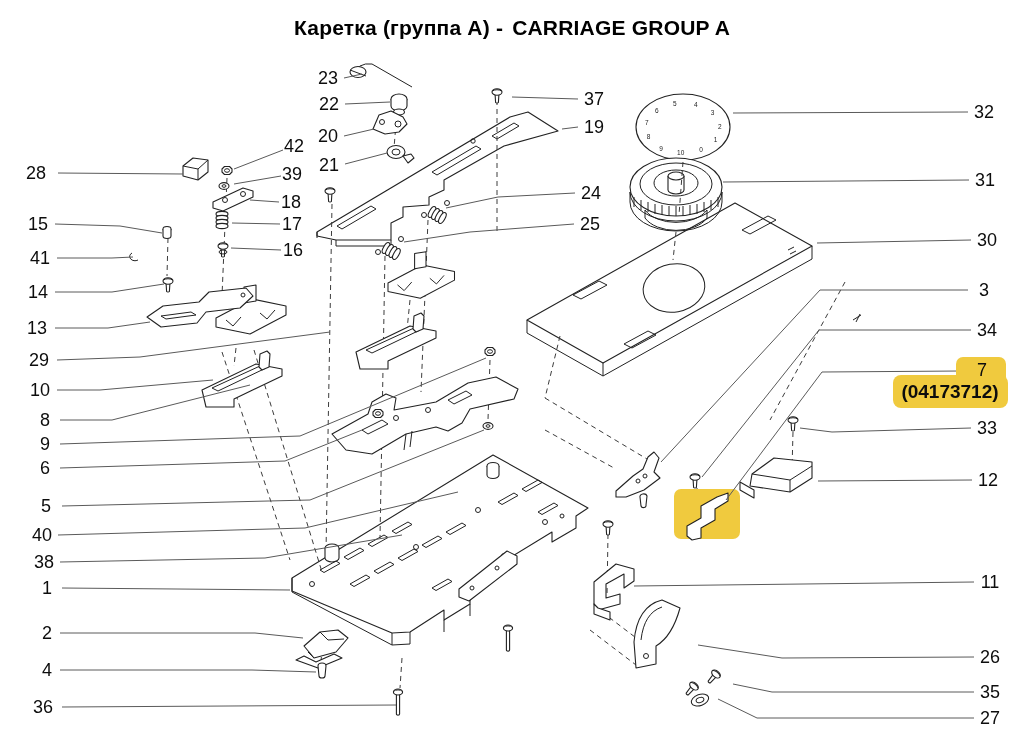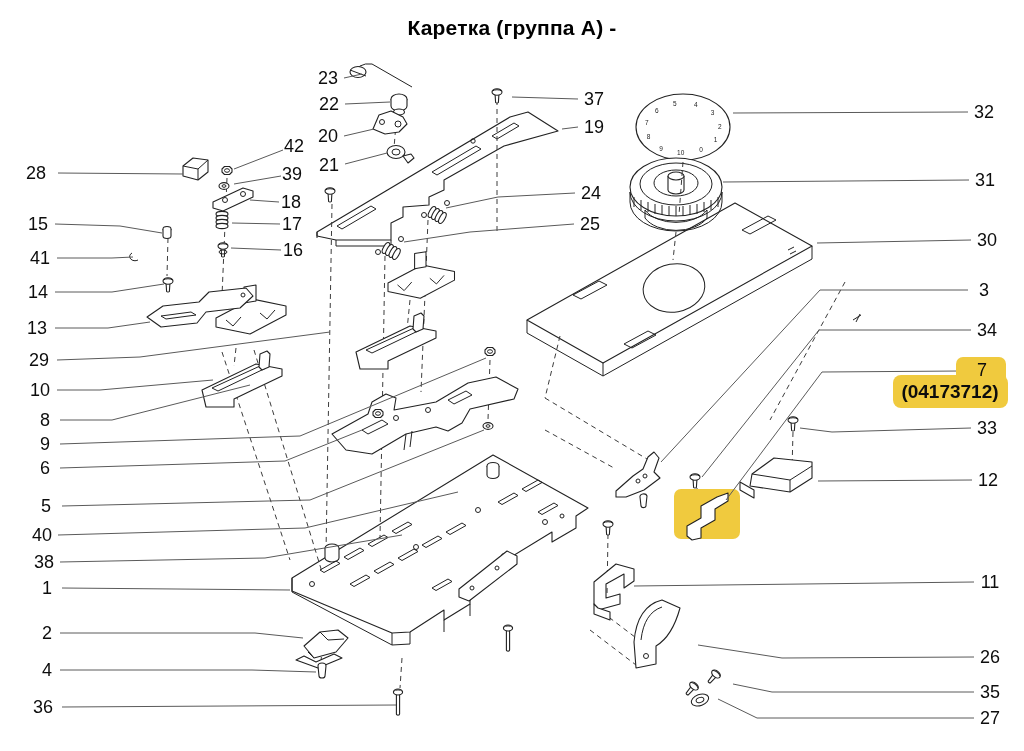--- a/index.html
+++ b/index.html
@@ -15,20 +15,21 @@
   .callout-num{font-family:"Liberation Sans",sans-serif;font-size:18px;font-weight:500;fill:#0d0d0d;}
   .code-text{font-family:"Liberation Sans",sans-serif;font-size:19px;font-weight:700;fill:#0d0d0d;}
   .dial-num{font-family:"Liberation Sans",sans-serif;font-size:6.5px;fill:#222;}
 </style>
 </head>
 <body>
 
 <div class="canvas">
   <div class="title">
     <span>Каретка (группа А) -</span>
+    <span>CARRIAGE GROUP A</span>
   </div>
 
   <svg id="diagram" width="1024" height="751" viewBox="0 0 1024 751">
     <defs>
       <g id="d-screw">
         <path class="p" d="M-2,1 h4 l-0.6,9.5 a1.6,1.1 0 0 1 -2.8,0 Z"></path>
         <ellipse class="p" cx="0" cy="0" rx="5" ry="3.2"></ellipse>
         <path class="ln" d="M-4.6,-0.8 a5,2.4 0 0 1 9.2,0"></path>
       </g>
       <g id="d-screwL">

